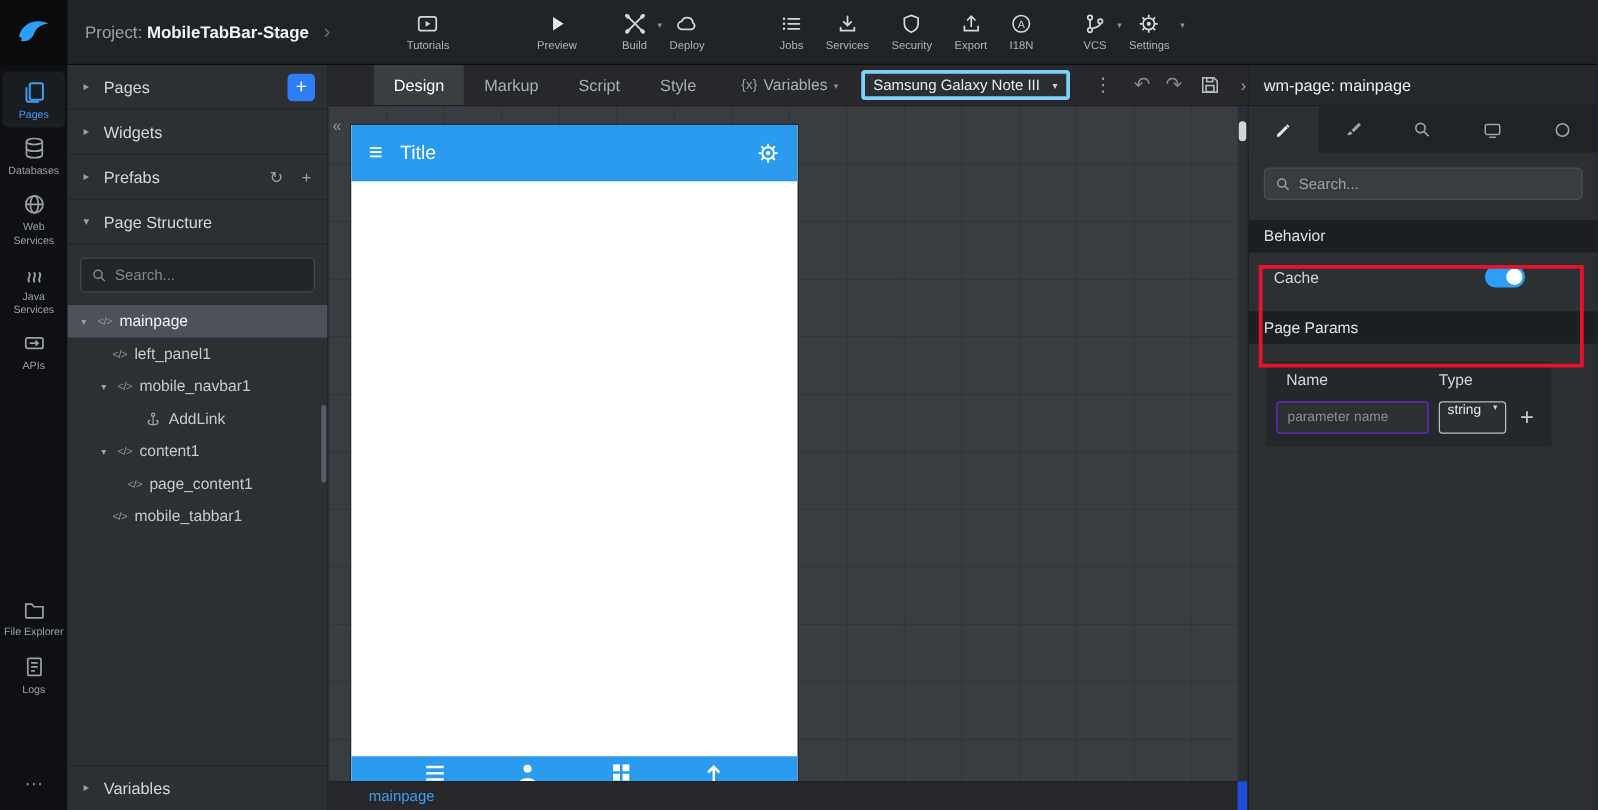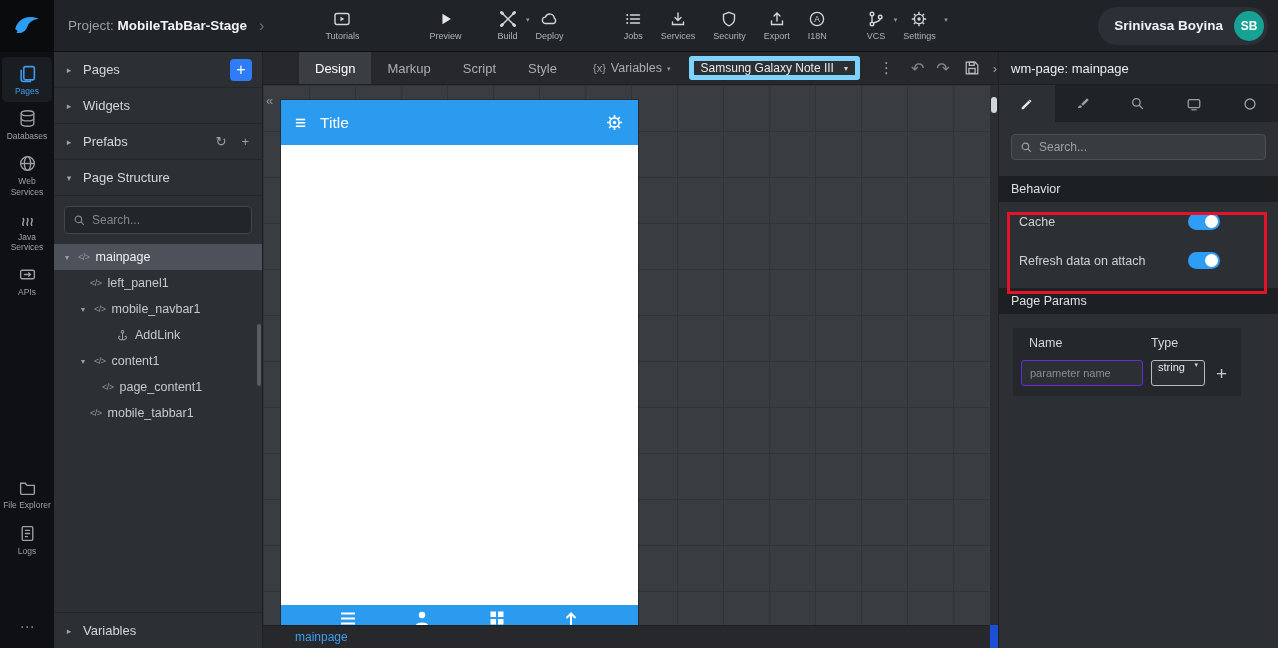--- a/index.html
+++ b/index.html
@@ -56,21 +56,21 @@
   .lp-bottom{border-top:1px solid #24272a;border-bottom:0}
 
   
   .canvas{position:absolute;left:263px;top:52px;width:735px;height:596px;background:#1d4ed8}
   .cv-toolbar{position:absolute;left:0;top:0;right:0;height:33px;background:#26282c;border-bottom:1px solid #1d1f22;display:flex;align-items:center;padding-left:36px}
   .cv-tab{height:32px;display:flex;align-items:center;padding:0 16px;color:#a9aeb4;font-size:13px;cursor:pointer}
   .cv-tab.active{background:#3a3d42;color:#fff}
   .vars{margin-left:20px;display:flex;align-items:center;gap:5px;color:#a9aeb4;cursor:pointer;font-size:12.5px}
   .vars .vx{font-size:11px;color:#9aa0a6}
   .vars .vdd{font-size:7px;color:#8f9499;margin-top:2px}
-  .devsel{margin-left:18px;height:24px;min-width:152px;border:5px solid #7dd3fc;border-radius:3px;background:#2b2e32;display:flex;align-items:center;justify-content:space-between;padding:0 7px;gap:10px;color:#e8eaec;font-size:12px;cursor:pointer}
+  .devsel{margin-left:18px;height:24px;min-width:152px;border:3px solid #7dd3fc;border-radius:3px;background:#2b2e32;display:flex;align-items:center;justify-content:space-between;padding:0 7px;gap:10px;color:#e8eaec;font-size:12px;cursor:pointer}
   .devsel .sdd{font-size:8px;color:#cfd2d5}
   .cv-dots{margin-left:14px;color:#9aa0a6;font-size:15px;padding:0 5px;cursor:pointer}
   .histbtn{margin-left:12px;color:#84898f;font-size:16px;cursor:pointer}
   .savebtn{margin-left:14px;color:#b9bcbf;cursor:pointer}
   .cv-expand{position:absolute;right:1px;top:9px;color:#9aa0a6;font-size:13px;cursor:pointer}
   .cv-body{position:absolute;left:0;top:33px;right:8px;bottom:23px;overflow:hidden;background-color:#393c40;background-image:linear-gradient(to right,#313337 1px,transparent 1px),linear-gradient(to bottom,#313337 1px,transparent 1px);background-size:46px 46px}
   .collapse-left{position:absolute;left:3px;top:8px;color:#8f959b;font-size:13px;cursor:pointer}
   .phone{position:absolute;left:18px;top:15px;width:357px;height:525px;background:#fff;overflow:hidden;box-shadow:0 0 0 1px rgba(0,0,0,.25)}
   .ph-header{height:45px;background:#2b9bf0;display:flex;align-items:center;padding:0 14px;gap:14px;color:#fff}
   .ph-menu{font-size:19px;cursor:pointer;line-height:1}
@@ -212,24 +212,20 @@
         <svg width="18" height="18" viewBox="0 0 18 18" fill="none" stroke="currentColor" stroke-width="1.4">
             <circle cx="9" cy="9" r="4.6"></circle>
             <circle cx="9" cy="9" r="1.7" fill="currentColor" stroke="none"></circle>
             <path d="M9 1.8 V4 M9 14 V16.2 M1.8 9 H4 M14 9 H16.2 M3.9 3.9 L5.5 5.5 M12.5 12.5 L14.1 14.1 M14.1 3.9 L12.5 5.5 M5.5 12.5 L3.9 14.1"></path>
           </svg>
         <span class="lbl">Settings</span>
         <span class="dd">▾</span>
       </div>
     </div>
 
-    <div class="user">
-      <span class="uname">Srinivasa Boyina</span>
-      <span class="avatar">SB</span>
-    </div>
   </div>
 
   <div class="rail">
     <div class="rail-item active">
       <svg width="19" height="19" viewBox="0 0 18 18" fill="none" stroke="currentColor" stroke-width="1.5">
           <rect x="5.5" y="2.5" width="10" height="12.5" rx="1.5"></rect>
           <path d="M3 5.5 v9 a2 2 0 0 0 2 2 h7.5"></path>
         </svg>
       <span class="rlbl">Pages</span>
     </div>
@@ -474,24 +470,20 @@
       <input placeholder="Search..." style="">
     </div>
 
     <div class="band first">
       <span>Behavior</span>
     </div>
     <div class="brow">
       <span class="blbl">Cache</span>
       <span class="toggle on"></span>
     </div>
-    <div class="brow">
-      <span class="blbl">Refresh data on attach</span>
-      <span class="toggle on"></span>
-    </div>
     <div class="redbox"></div>
 
     <div class="band params">
       <span>Page Params</span>
     </div>
     <div class="ptable">
       <div class="phead">
         <span class="h1">Name</span>
         <span>Type</span>
       </div>

